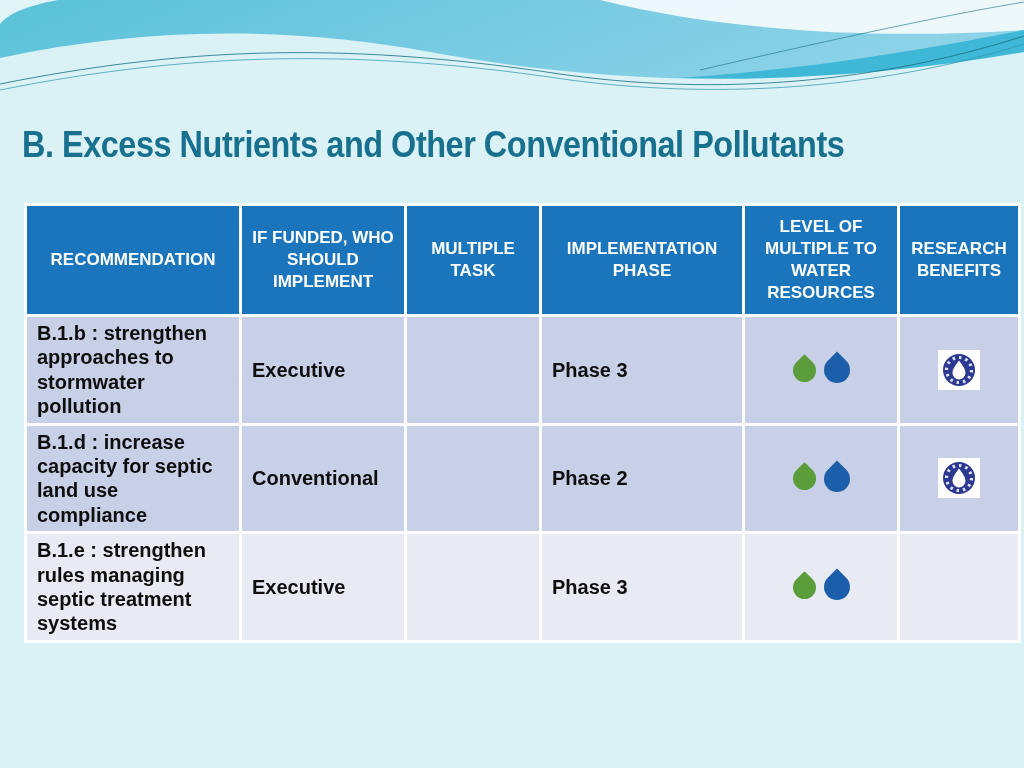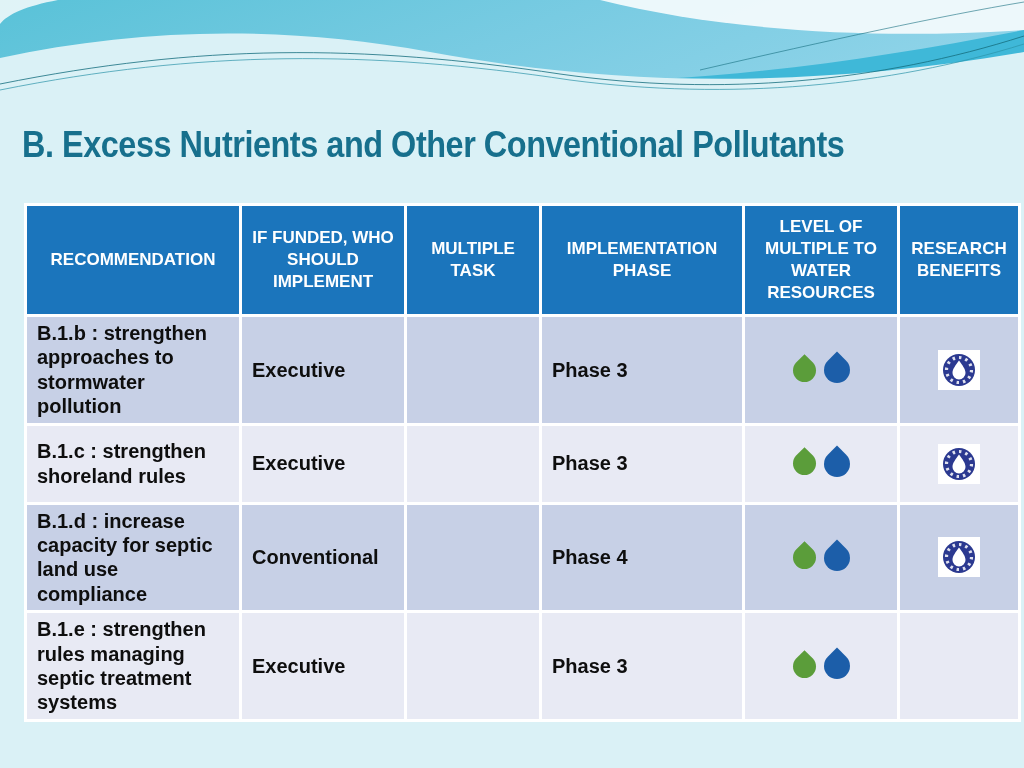--- a/index.html
+++ b/index.html
@@ -105,43 +105,26 @@
       <td class="center">
         <svg class="medal" width="42" height="40" viewBox="0 0 42 40">
           <rect x="0" y="0" width="42" height="40" fill="#FFFFFF"></rect>
           <circle cx="21" cy="20" r="16" fill="#2B3990"></circle>
           <circle cx="21" cy="20" r="12.5" fill="none" stroke="#FFFFFF" stroke-width="3.2" stroke-dasharray="2.5 4" opacity="0.85"></circle>
           <path d="M21 10.5 C17.5 15.5 14.5 19 14.5 23 A6.5 6.5 0 0 0 27.5 23 C27.5 19 24.5 15.5 21 10.5 Z" fill="#FFFFFF"></path>
         </svg>
       </td>
     </tr>
 
-    <tr class="row-even row-std">
-      <td>B.1.c : strengthen shoreland rules</td>
-      <td>Executive</td>
-      <td></td>
-      <td>Phase 3</td>
-      <td class="center">
-        <span class="droplet green"></span><span class="droplet blue"></span>
-      </td>
-      <td class="center">
-        <svg class="medal" width="42" height="40" viewBox="0 0 42 40">
-          <rect x="0" y="0" width="42" height="40" fill="#FFFFFF"></rect>
-          <circle cx="21" cy="20" r="16" fill="#2B3990"></circle>
-          <circle cx="21" cy="20" r="12.5" fill="none" stroke="#FFFFFF" stroke-width="3.2" stroke-dasharray="2.5 4" opacity="0.85"></circle>
-          <path d="M21 10.5 C17.5 15.5 14.5 19 14.5 23 A6.5 6.5 0 0 0 27.5 23 C27.5 19 24.5 15.5 21 10.5 Z" fill="#FFFFFF"></path>
-        </svg>
-      </td>
-    </tr>
 
     <tr class="row-odd row-std">
       <td>B.1.d : increase capacity for septic land use compliance</td>
       <td>Conventional</td>
       <td></td>
-      <td>Phase 4</td>
+      <td>Phase 2</td>
       <td class="center">
         <span class="droplet green"></span><span class="droplet blue"></span>
       </td>
       <td class="center">
         <svg class="medal" width="42" height="40" viewBox="0 0 42 40">
           <rect x="0" y="0" width="42" height="40" fill="#FFFFFF"></rect>
           <circle cx="21" cy="20" r="16" fill="#2B3990"></circle>
           <circle cx="21" cy="20" r="12.5" fill="none" stroke="#FFFFFF" stroke-width="3.2" stroke-dasharray="2.5 4" opacity="0.85"></circle>
           <path d="M21 10.5 C17.5 15.5 14.5 19 14.5 23 A6.5 6.5 0 0 0 27.5 23 C27.5 19 24.5 15.5 21 10.5 Z" fill="#FFFFFF"></path>
         </svg>

